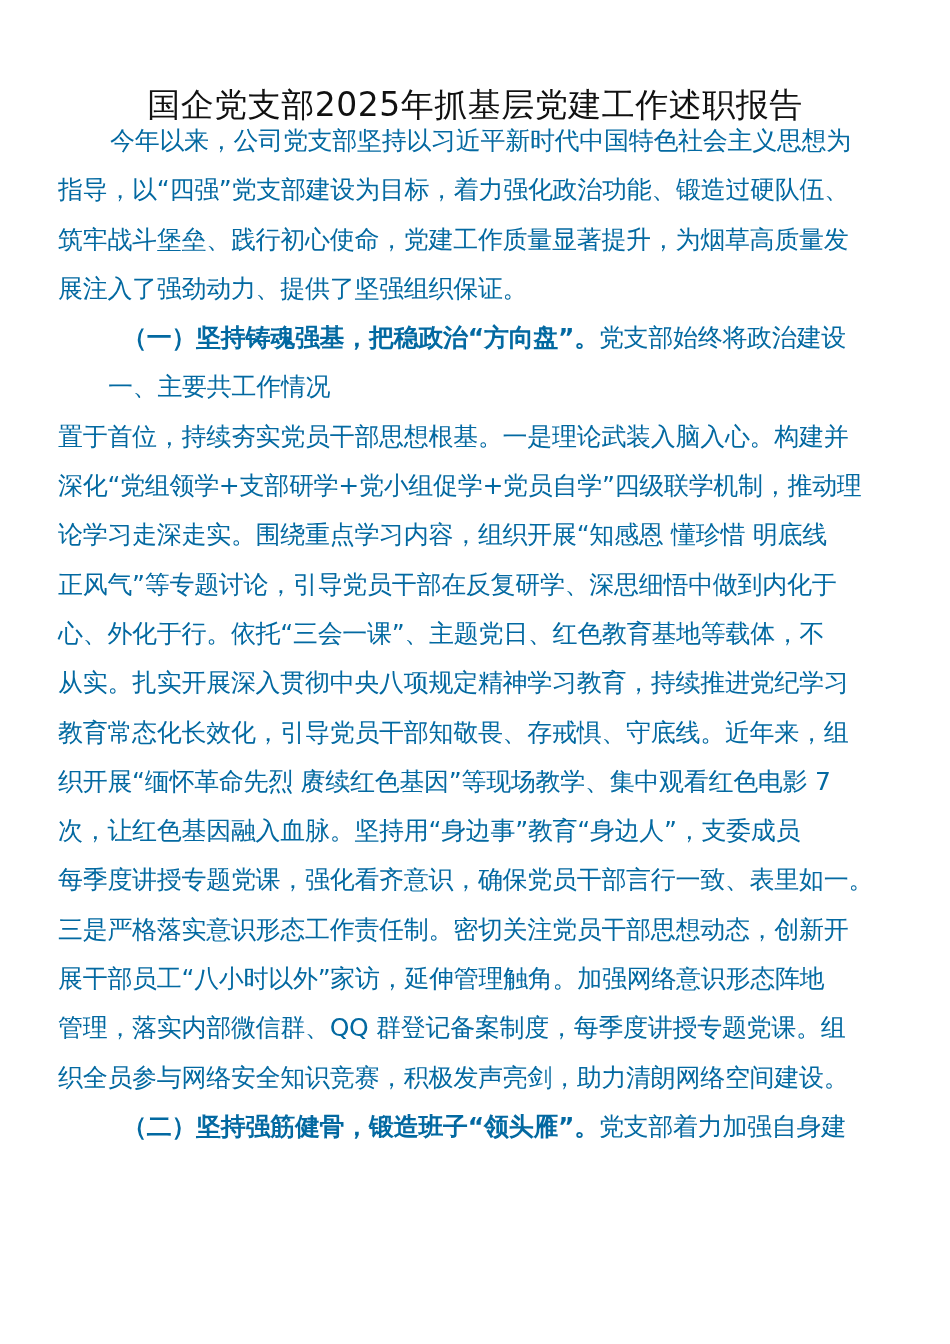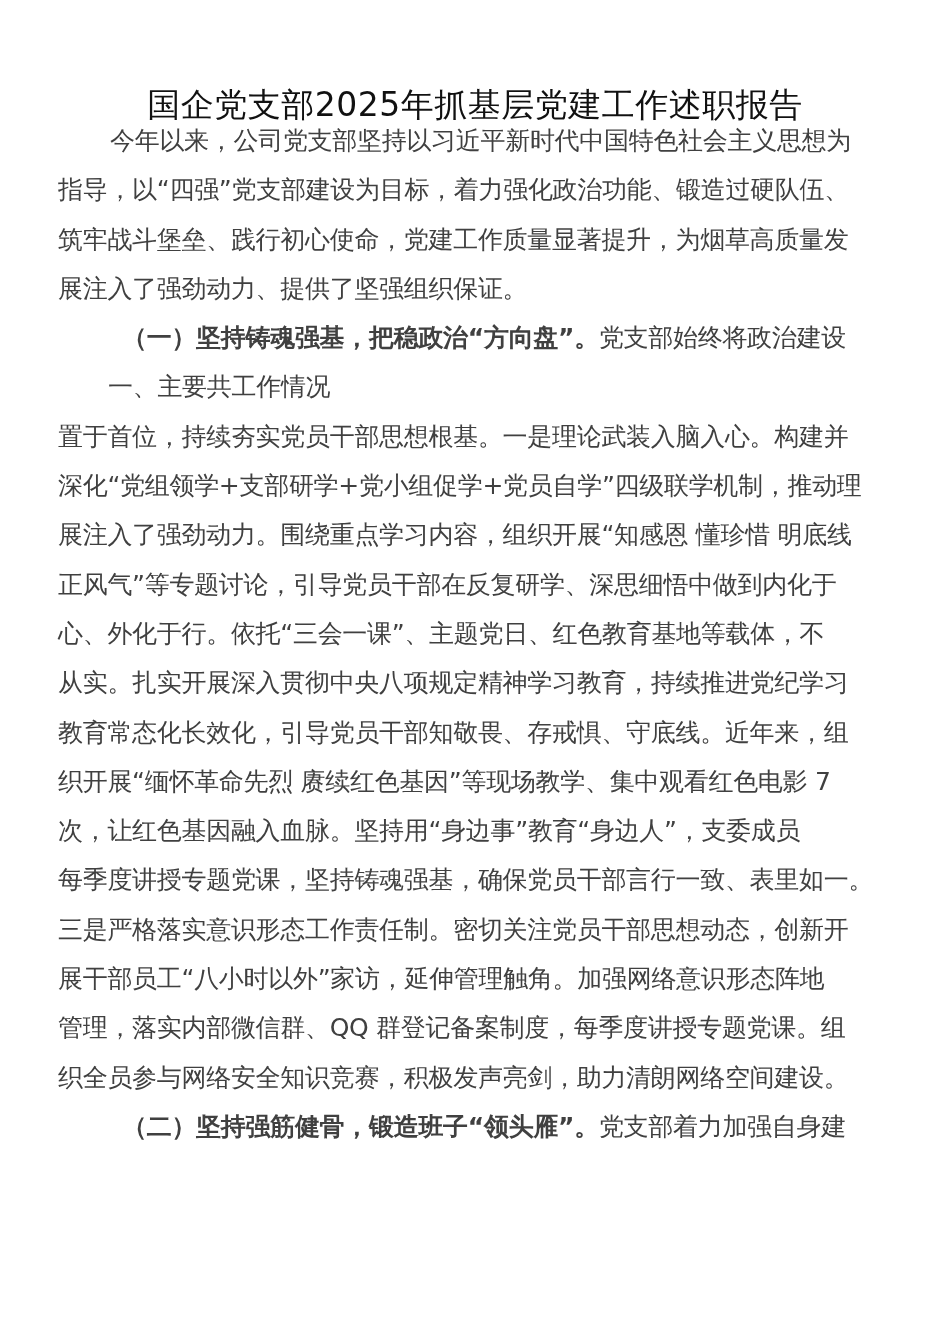--- a/index.html
+++ b/index.html
@@ -9,21 +9,21 @@
     background: #ffffff; color: #111111;
     font-family: "DejaVu Sans", "Liberation Sans", sans-serif;
   }
   .title {
     position: absolute; left: 0; top: 82px; width: 950px; text-align: center;
     font-size: 33px; line-height: 46px; letter-spacing: 0.5px; color: #111;
   }
   .body-text {
     position: absolute; left: 58px; top: 116px; width: 832px;
     font-size: 25px; line-height: 49.3px; letter-spacing: -0.3px;
-    text-align: justify; color: #404040;
+    text-align: justify; color: #0369a1;
   }
   .line { display: block; white-space: nowrap; height: 49.3px; }
   .indent { padding-left: 52px; }
   .indent-h { padding-left: 50px; }
   .indent-b { padding-left: 64px; }
   .bold { font-weight: bold; }
 </style>
 </head>
 <body>
 
@@ -34,28 +34,28 @@
     <span class="line indent">今年以来，公司党支部坚持以习近平新时代中国特色社会主义思想为</span>
     <span class="line">指导，以“四强”党支部建设为目标，着力强化政治功能、锻造过硬队伍、</span>
     <span class="line">筑牢战斗堡垒、践行初心使命，党建工作质量显著提升，为烟草高质量发</span>
     <span class="line">展注入了强劲动力、提供了坚强组织保证。</span>
 
     <span class="line indent-b"><span class="bold">（一）坚持铸魂强基，把稳政治“方向盘”。</span><span>党支部始终将政治建设</span></span>
 
     <span class="line indent-h">一、主要共工作情况</span>
     <span class="line">置于首位，持续夯实党员干部思想根基。一是理论武装入脑入心。构建并</span>
     <span class="line">深化“党组领学+支部研学+党小组促学+党员自学”四级联学机制，推动理</span>
-    <span class="line">展注入了强劲动力。围绕重点学习内容，组织开展“知感恩 懂珍惜 明底线</span>
+    <span class="line">论学习走深走实。围绕重点学习内容，组织开展“知感恩 懂珍惜 明底线</span>
     <span class="line">正风气”等专题讨论，引导党员干部在反复研学、深思细悟中做到内化于</span>
     <span class="line">心、外化于行。依托“三会一课”、主题党日、红色教育基地等载体，不</span>
     <span class="line">从实。扎实开展深入贯彻中央八项规定精神学习教育，持续推进党纪学习</span>
     <span class="line">教育常态化长效化，引导党员干部知敬畏、存戒惧、守底线。近年来，组</span>
     <span class="line">织开展“缅怀革命先烈 赓续红色基因”等现场教学、集中观看红色电影 7</span>
     <span class="line">次，让红色基因融入血脉。坚持用“身边事”教育“身边人”，支委成员</span>
-    <span class="line">每季度讲授专题党课，坚持铸魂强基，确保党员干部言行一致、表里如一。</span>
+    <span class="line">每季度讲授专题党课，强化看齐意识，确保党员干部言行一致、表里如一。</span>
     <span class="line">三是严格落实意识形态工作责任制。密切关注党员干部思想动态，创新开</span>
     <span class="line">展干部员工“八小时以外”家访，延伸管理触角。加强网络意识形态阵地</span>
     <span class="line">管理，落实内部微信群、QQ 群登记备案制度，每季度讲授专题党课。组</span>
     <span class="line">织全员参与网络安全知识竞赛，积极发声亮剑，助力清朗网络空间建设。</span>
 
     <span class="line indent-b"><span class="bold">（二）坚持强筋健骨，锻造班子“领头雁”。</span><span>党支部着力加强自身建</span></span>
   </div>
 </div>
 
 </body></html>

